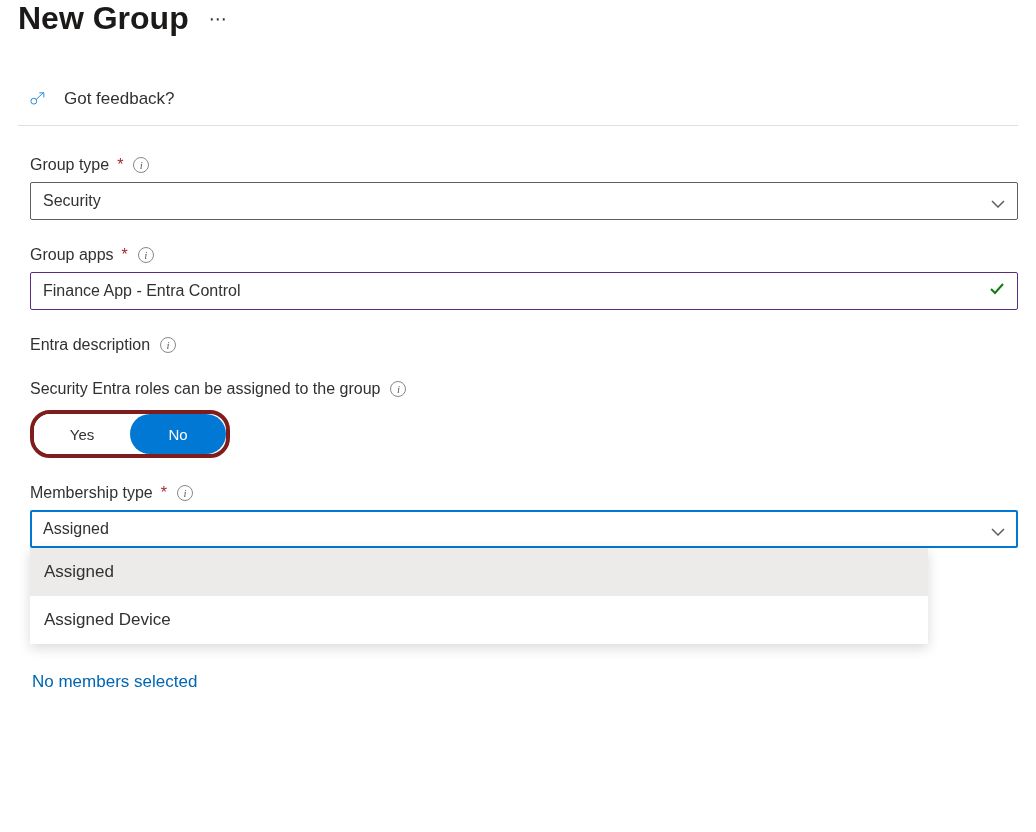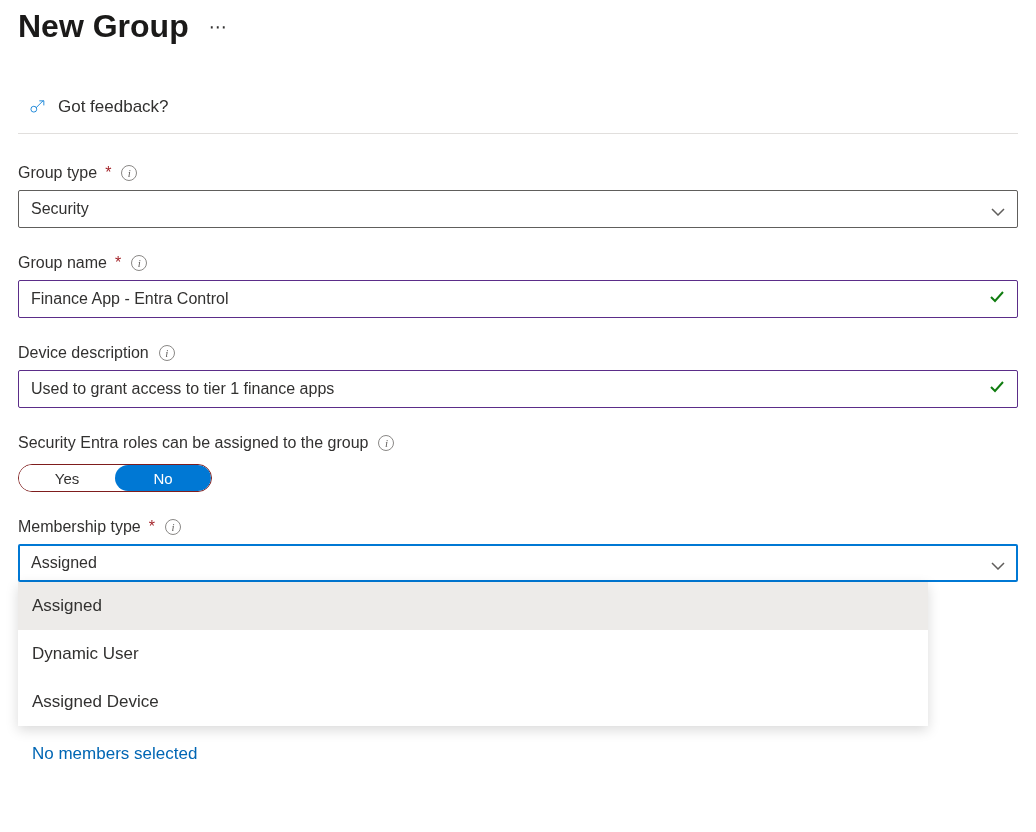--- a/index.html
+++ b/index.html
@@ -8,60 +8,60 @@
     padding: 0 18px;
     font-family: "Segoe UI", -apple-system, BlinkMacSystemFont, sans-serif;
     background: #ffffff;
     color: #323130;
     width: 1036px;
   }
   .header {
     display: flex;
     align-items: center;
     gap: 16px;
-    padding-top: 8px;
   }
   .page-title {
     font-size: 32px;
     font-weight: 600;
     margin: 0;
     color: #1b1a19;
   }
   .more-dots {
     font-size: 18px;
     letter-spacing: 2px;
     color: #323130;
     cursor: pointer;
     padding: 4px;
     user-select: none;
     line-height: 1;
   }
   .feedback-bar {
     display: flex;
     align-items: center;
-    gap: 10px;
+    gap: 16px;
     padding: 18px 10px 14px 10px;
     border-bottom: 1px solid #e1dfdd;
     margin-top: 32px;
   }
   .feedback-icon svg {
     width: 20px;
     height: 20px;
     stroke: #0078d4;
     fill: none;
   }
   .feedback-text {
     font-size: 17px;
     color: #323130;
   }
   .form-section {
     margin-top: 30px;
   }
   .field {
     margin-bottom: 26px;
+    margin-left: 12px;
   }
   .field-label {
     font-size: 16px;
     color: #323130;
     display: flex;
     align-items: center;
     gap: 6px;
     margin-bottom: 8px;
   }
   .required {
@@ -117,24 +117,24 @@
   }
   .valid-mark svg {
     width: 16px;
     height: 16px;
     stroke: #107c10;
     fill: none;
     stroke-width: 2;
   }
   .toggle-group {
     display: inline-flex;
-    border: 1px solid #7f1d1d;
+    border: 4px solid #7f1d1d;
     border-radius: 20px;
     overflow: hidden;
-    height: 28px;
+    height: 48px;
     margin-top: 4px;
   }
   .toggle-opt {
     display: flex;
     align-items: center;
     justify-content: center;
     width: 96px;
     font-size: 15px;
     cursor: pointer;
     background: #fff;
@@ -156,21 +156,21 @@
     font-size: 17px;
     color: #323130;
     cursor: pointer;
   }
   .dropdown-option.selected {
     background: #edebe9;
   }
   .link-text {
     color: #0066b4;
     font-size: 17px;
-    margin-top: 18px;
+    margin-top: 28px;
     margin-left: 14px;
     cursor: pointer;
   }
 </style>
 </head>
 <body>
 
 <div class="header">
   <h1 class="page-title">New Group</h1>
   <span class="more-dots">⋯</span>
@@ -199,46 +199,38 @@
       <span class="chevron">
         <svg viewBox="0 0 14 8">
             <path d="M1 1 L7 7 L13 1"></path>
           </svg>
       </span>
     </div>
   </div>
 
   <div class="field">
     <div class="field-label">
-      <span>Group name</span>
+      <span>Group apps</span>
       <span class="required">*</span>
       <span class="info-icon">i</span>
     </div>
     <div class="text-box validated">
       <span>Finance App - Entra Control</span>
       <span class="valid-mark">
         <svg viewBox="0 0 16 16">
             <path d="M2 8 L6 12 L14 3"></path>
           </svg>
       </span>
     </div>
   </div>
 
   <div class="field">
     <div class="field-label">
-      <span>Device description</span>
-      <span class="info-icon">i</span>
-    </div>
-    <div class="text-box validated">
-      <span>Used to grant access to tier 1 finance apps</span>
-      <span class="valid-mark">
-        <svg viewBox="0 0 16 16">
-            <path d="M2 8 L6 12 L14 3"></path>
-          </svg>
-      </span>
+      <span>Entra description</span>
+      <span class="info-icon">i</span>
     </div>
   </div>
 
   <div class="field">
     <div class="field-label">
       <span>Security Entra roles can be assigned to the group</span>
       <span class="info-icon">i</span>
     </div>
     <div class="toggle-group">
       <div class="toggle-opt">Yes</div>
@@ -255,20 +247,19 @@
     <div class="select-box focused">
       <span>Assigned</span>
       <span class="chevron">
         <svg viewBox="0 0 14 8">
             <path d="M1 1 L7 7 L13 1"></path>
           </svg>
       </span>
     </div>
     <div class="dropdown-panel">
       <div class="dropdown-option selected">Assigned</div>
-      <div class="dropdown-option">Dynamic User</div>
       <div class="dropdown-option">Assigned Device</div>
     </div>
   </div>
 
   <div class="link-text">No members selected</div>
 
 </div>
 
 </body></html>

